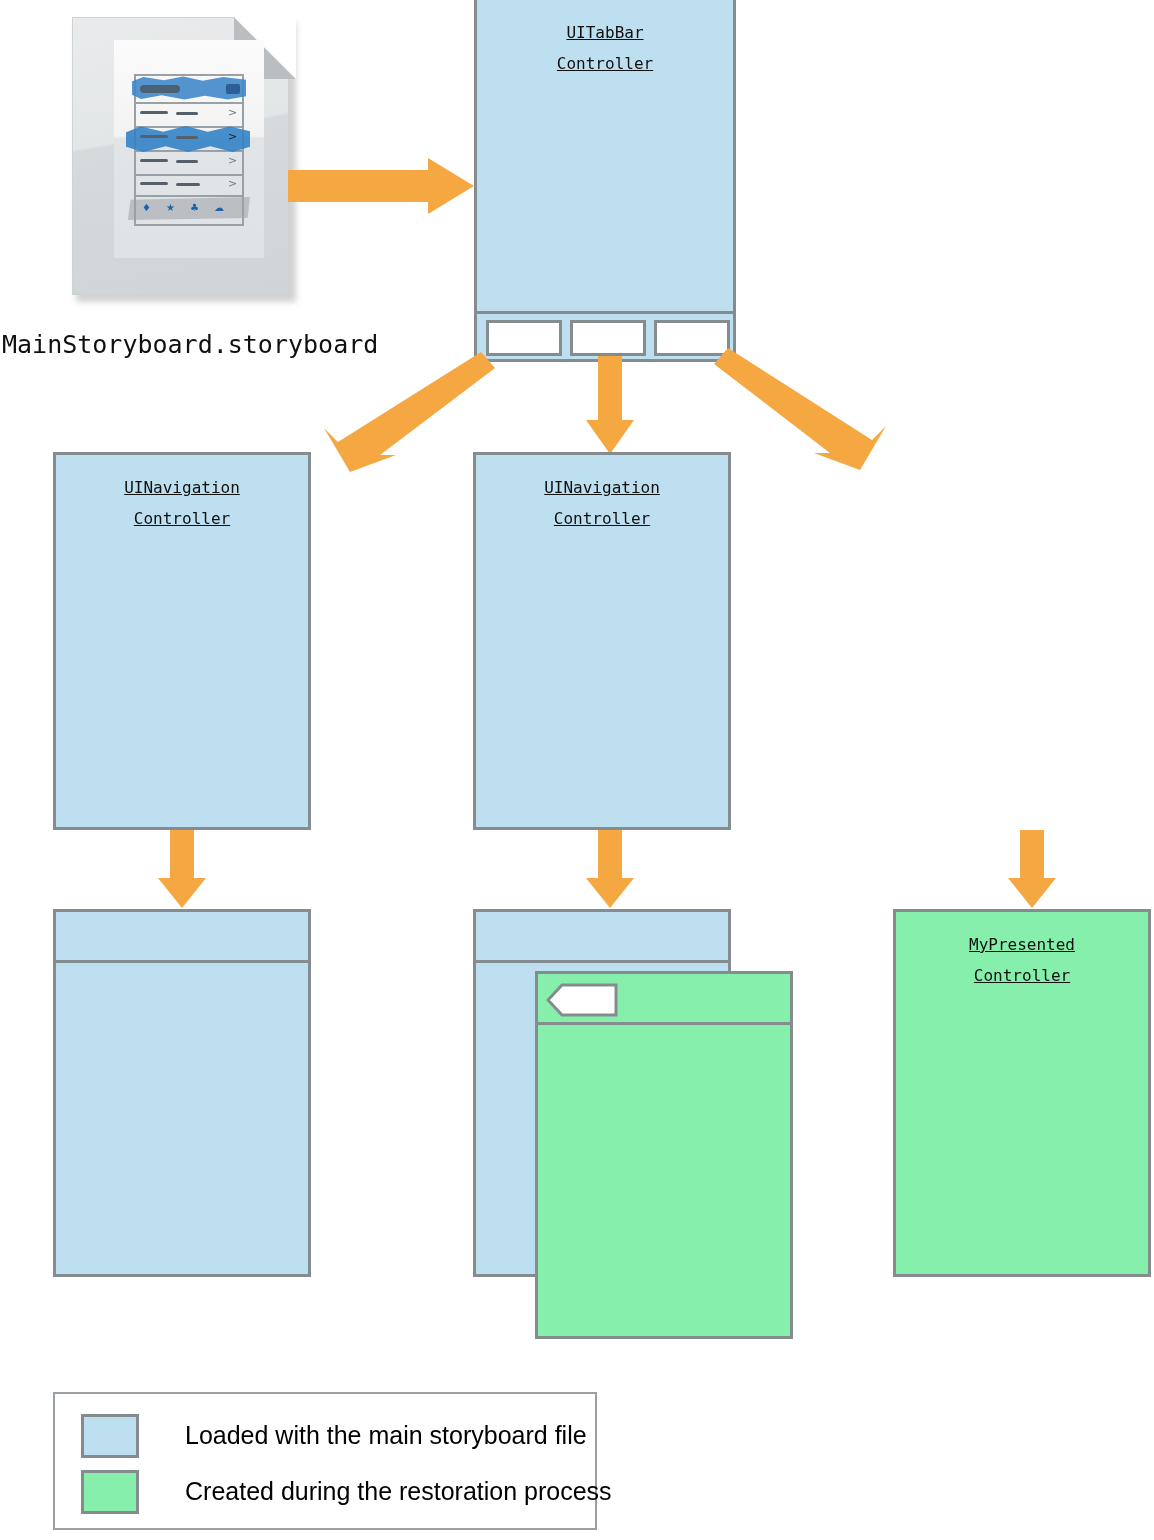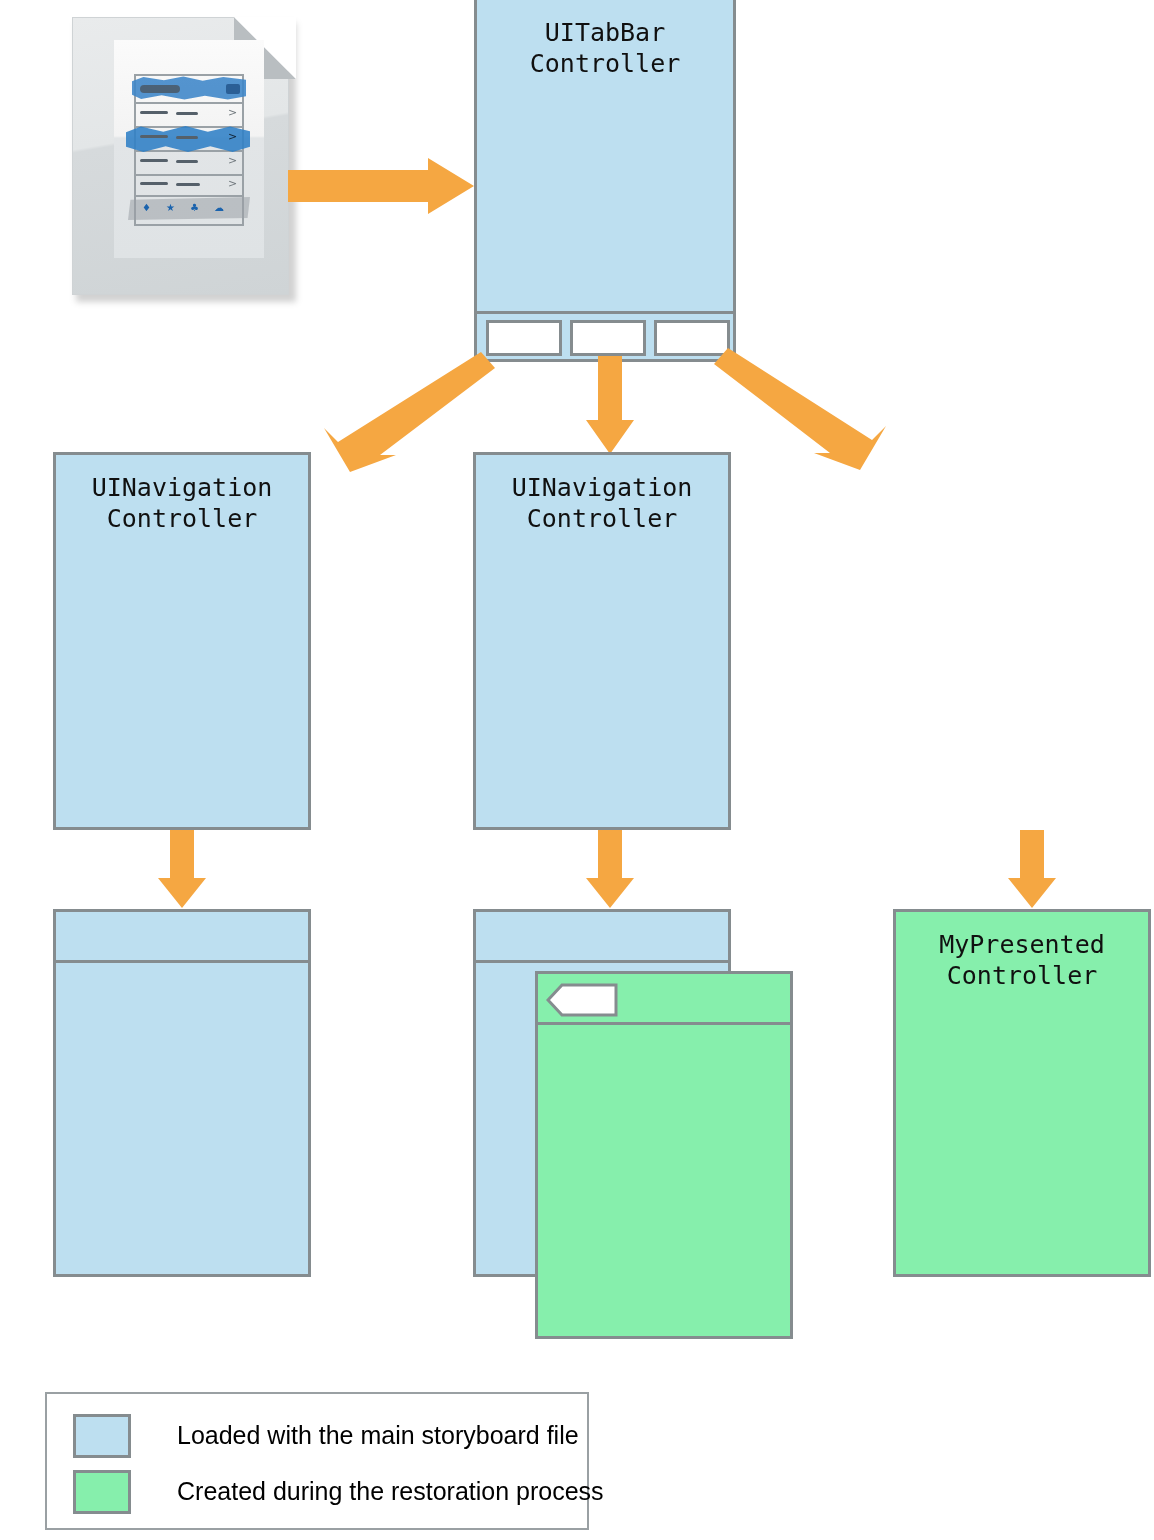--- a/index.html
+++ b/index.html
@@ -20,30 +20,31 @@
   .box {
     position: absolute;
     box-sizing: border-box;
     border: 3px solid #858c8f;
   }
   .fill-blue { background: #bddff0; }
   .fill-white { background: #86efac; }
 
   .box-title {
     font-family: "DejaVu Sans Mono", monospace;
-    font-size: 25px;
+    font-size: 16px;
     line-height: 31px;
     color: #101010;
     text-align: center;
     width: 100%;
     position: absolute;
     left: 0;
     top: 17px;
     white-space: pre-line;
     letter-spacing: 0px;
+    text-decoration: underline;
   }
 
   
   #storyboard-icon {
     position: absolute;
     left: 72px;
     top: 17px;
     width: 224px;
     height: 285px;
   }
@@ -145,21 +146,21 @@
   .tabitem {
     position: absolute;
     box-sizing: border-box;
     border: 3px solid #858c8f;
     background: #ffffff;
   }
 
   
   #legend {
     position: absolute;
-    left: 45px;
+    left: 53px;
     top: 1392px;
     width: 544px;
     height: 138px;
     border: 2px solid #9aa0a3;
     box-sizing: border-box;
     background: #ffffff;
   }
   .legend-row {
     position: absolute;
     left: 26px;
@@ -234,20 +235,21 @@
       <div class="sk-chev" style="left:114px; top:137px;">&gt;</div>
 
       <div class="sk-tabhl" style="left:14px; top:156px; width:122px; height:24px; clip-path:polygon(2% 16%,100% 4%,98% 92%,0% 100%);"></div>
       <div class="sk-icon" style="left:28px; top:163px;">♦</div>
       <div class="sk-icon" style="left:52px; top:163px;">★</div>
       <div class="sk-icon" style="left:76px; top:163px;">♣</div>
       <div class="sk-icon" style="left:100px; top:163px;">☁</div>
     </div>
   </div>
 
+  <div id="storyboard-label">MainStoryboard.storyboard</div>
 
   <div class="arrow" style="left:288px; top:158px;">
     <svg width="190" height="60" viewBox="0 0 190 60">
       <polygon points="0,12 140,12 140,0 186,28 140,56 140,44 0,44" fill="#f5a742"></polygon>
     </svg>
   </div>
 
   <div class="box fill-blue" id="node-tabbar" style="left:474px; top:-3px; width:262px; height:365px;">
     <div class="box-title">UITabBar
 Controller</div>

